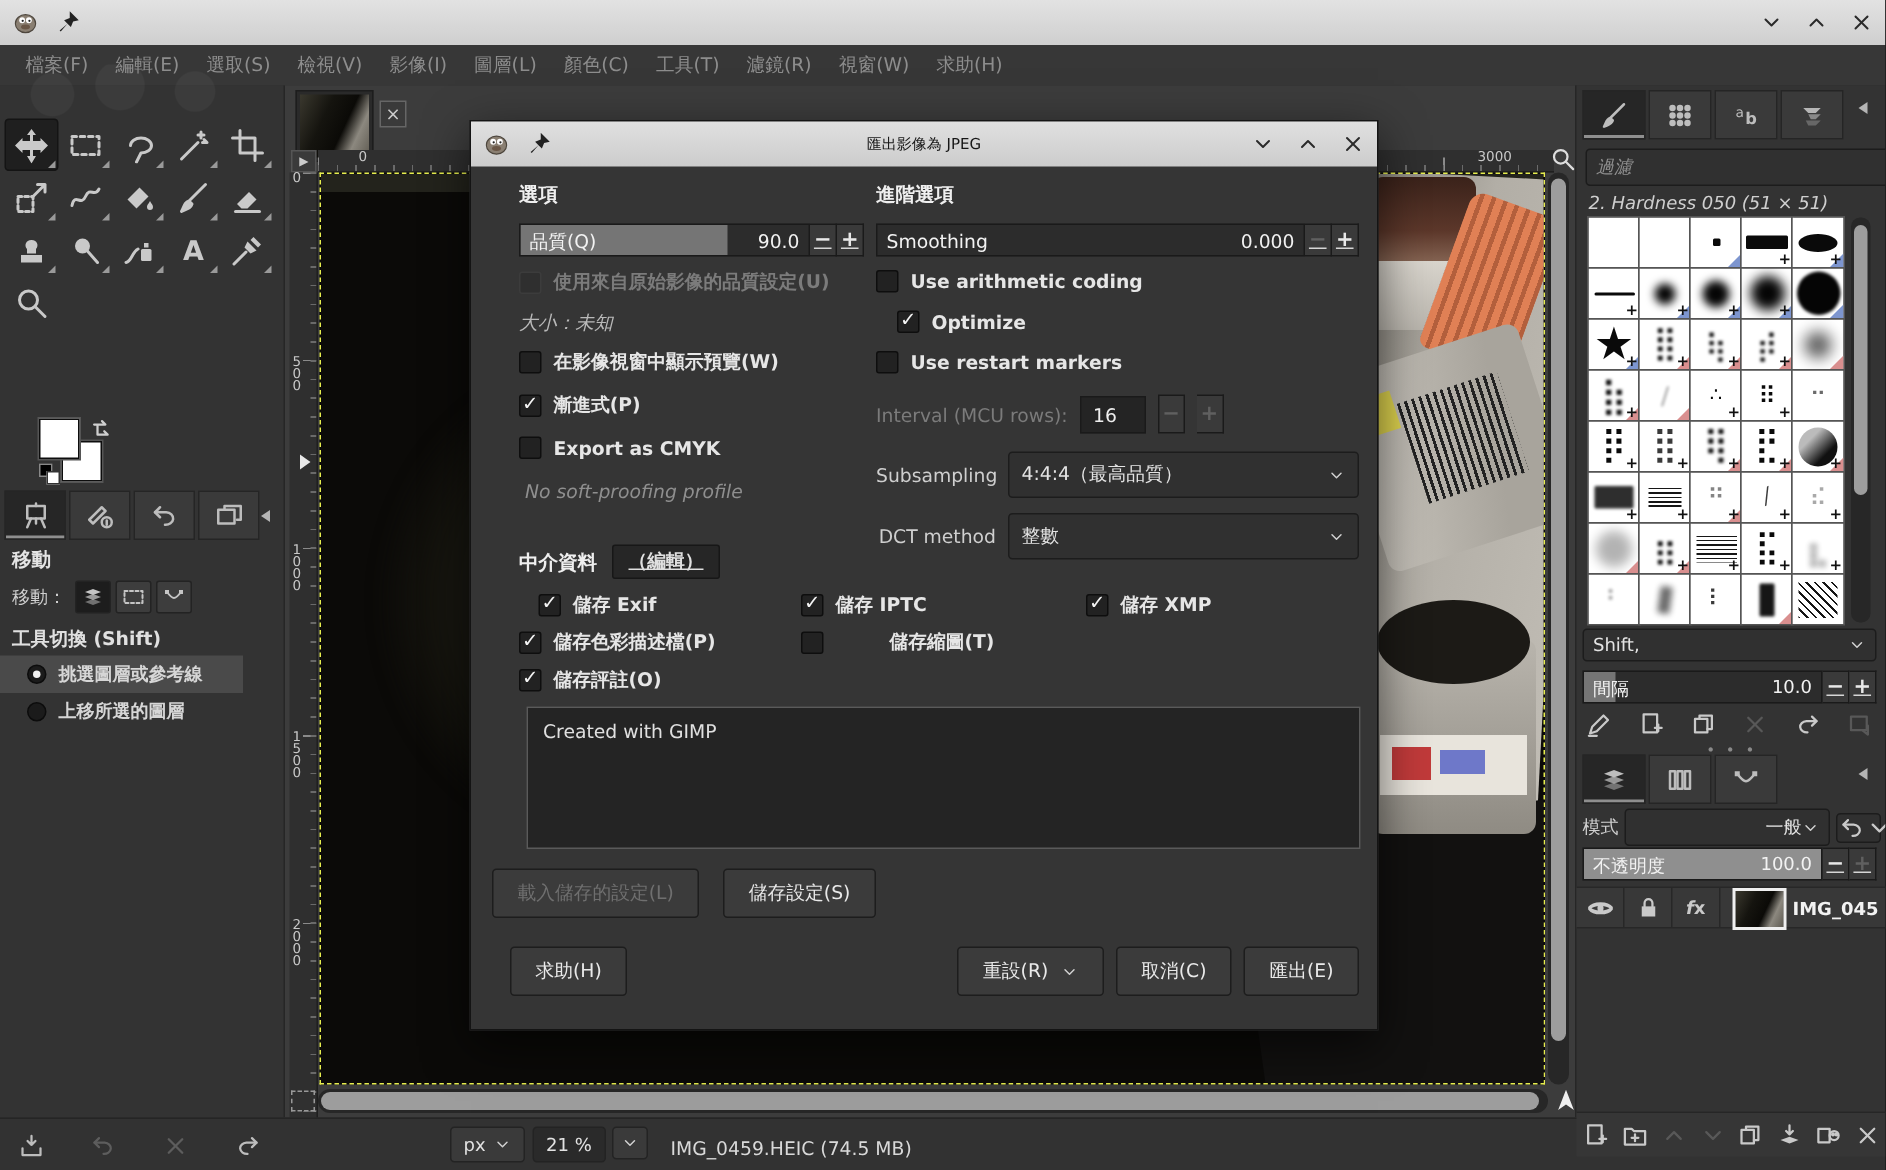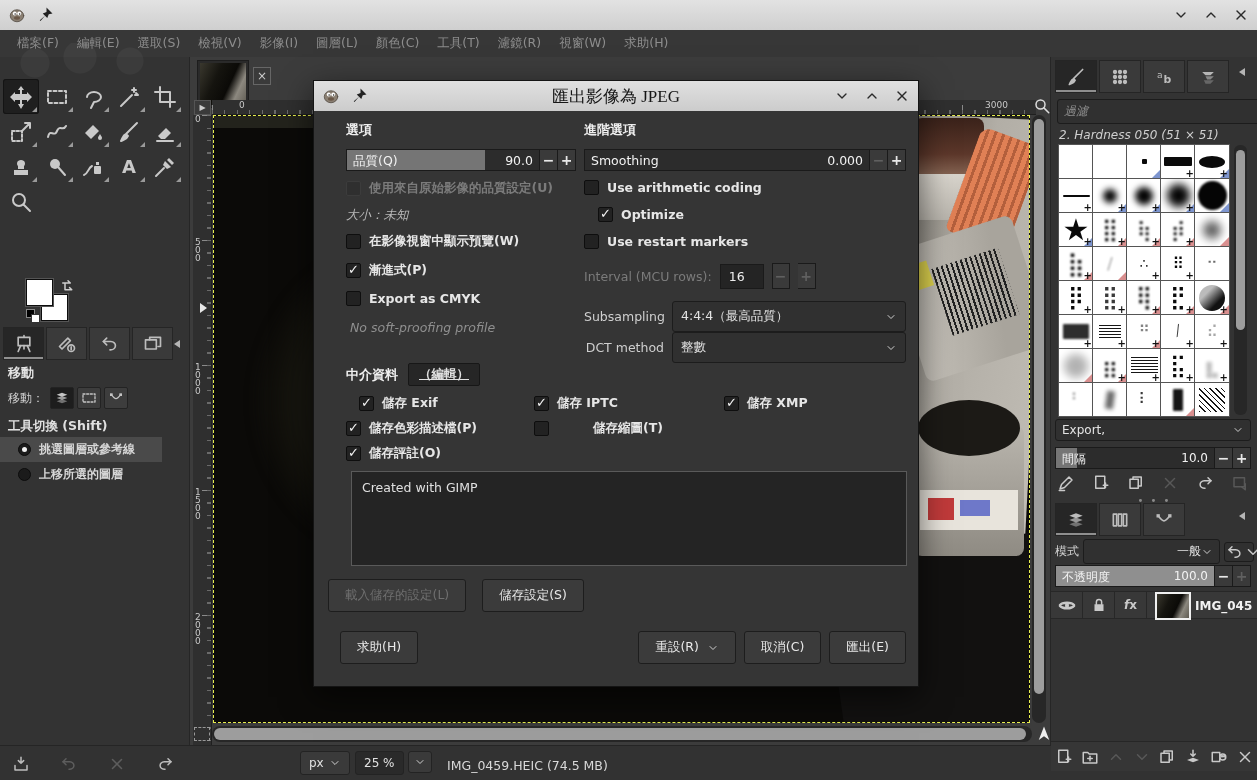--- a/index.html
+++ b/index.html
@@ -96,21 +96,21 @@
   .brush-label { font-style:italic; color:#cfcfcf; font-size:12px; padding:3px 8px; }
   #brush-grid { position:absolute; left:8px; top:88px; width:170px; display:flex; flex-wrap:wrap; }
   .bcell { position:relative; width:34px; height:33px; background:#fff; outline:1px solid #555; margin:0 0 1px 0; display:flex; align-items:center; justify-content:center; overflow:hidden; color:#0a0a0a; }
   .bcell .plus { position:absolute; right:1px; bottom:-1px; font-size:10px; color:#111; font-weight:bold; line-height:10px; }
   .bcell .tag { position:absolute; right:0; bottom:0; width:0; height:0; border-left:9px solid transparent; }
   .bcell .tag.blue { border-bottom:9px solid #7d95cf; }
   .bcell .tag.pink { border-bottom:9px solid #d98f8f; }
   .rd-scroll { position:absolute; left:183px; top:88px; width:13px; height:270px; background:#272727; border-radius:6px; }
   .rd-scroll .thumb { position:absolute; left:2px; top:5px; width:9px; height:180px; background:#9d9d9d; border-radius:5px; }
 
-  .spinwrap { display:flex; align-items:flex-start; }
+  .spinwrap { display:flex; align-items:flex-start;text-decoration:underline; }
   .spin { position:relative; height:22px; background:#2c2c2c; border:1px solid #1a1a1a; overflow:hidden; flex:1; }
   .spin .fill { position:absolute; left:0; top:0; bottom:0; background:#757575; }
   .spin .slabel { position:absolute; left:6px; top:3px; color:#f2f2f2; z-index:1; }
   .spin .sval { position:absolute; right:6px; top:3px; color:#f2f2f2; z-index:1; }
   .sbtn { width:18px; height:22px; background:#3a3a3a; border:1px solid #1a1a1a; border-left:none; color:#e8e8e8; display:flex; align-items:center; justify-content:center; font-size:14px; font-weight:bold; }
   .sbtn.dim { color:#606060; }
 
   .icon-btn { width:22px; height:20px; display:flex; align-items:center; justify-content:center; color:#c9c9c9; }
   .icon-btn.dim { color:#585858; }
   .dots { color:#8a8a8a; letter-spacing:2px; font-size:10px; text-align:center; }
@@ -119,21 +119,21 @@
   .lkhdr { display:flex; align-items:center; border-bottom:1px solid #272727; border-top:1px solid #272727; background:#383838; }
   .lkcell { width:32px; height:26px; display:flex; align-items:center; justify-content:center; border-right:1px solid #272727; color:#c9c9c9; }
   .layer-row { display:flex; align-items:center; height:34px; }
   .layer-eye { width:32px; display:flex; justify-content:center; color:#c9c9c9; }
   .layer-thumb { width:36px; height:28px; border:2px solid #f0f0f0; margin-left:72px; }
   .layer-name { font-weight:bold; color:#f2f2f2; margin-left:4px; white-space:nowrap; }
 
   
   .dialog { left:313px; top:80px; width:606px; height:607px; background:#353535; border:1px solid #141414; box-shadow:0 10px 30px rgba(0,0,0,.6); z-index:10; }
   .dlg-title { position:absolute; left:0; top:0; width:100%; height:30px; background:linear-gradient(#e0e0e0,#cccccc); display:flex; align-items:center; }
-  .dlg-title .title { position:absolute; left:0; right:0; text-align:center; color:#161616; font-size:17px;font-family:Liberation Serif, serif; }
+  .dlg-title .title { position:absolute; left:0; right:0; text-align:center; color:#161616; font-size:10px; }
   .dlg-body { position:absolute; left:0; top:30px; width:604px; height:575px; font-size:12.5px; }
   .hdr { font-weight:bold; color:#efefef; font-size:13px; }
   .cb-row { display:flex; align-items:center; gap:8px; margin-top:9px; }
   .cb { width:15px; height:15px; background:#222; border:1px solid #0e0e0e; border-radius:2px; position:relative; flex:none; }
   .cb.checked::after { content:"✓"; position:absolute; left:1px; top:-2px; color:#f5f5f5; font-size:13px; font-weight:bold; }
   .cb.dis { background:#2f2f2f; border-color:#3c3c3c; }
   .cb-label { font-weight:bold; color:#e6e6e6; }
   .cb-label.dim { color:#7b7b7b; }
   .note { font-style:italic; color:#8f8f8f; }
   .fieldlab { color:#cfcfcf; }
@@ -497,21 +497,21 @@
 
     <div class="sb-combo" style="left:300px;top:5px">
       <span>px</span>
         <span class="chev i-chevdown">
           <svg viewBox="0 0 24 24" width="18" height="18" fill="none" stroke="currentColor" stroke-width="2" stroke-linecap="round" stroke-linejoin="round">
             <polyline points="6,9 12,15 18,9"></polyline>
           </svg>
         </span>
     </div>
     <div class="sb-combo" style="left:355px;top:5px;background:#2a2a2a">
-      <span>25 %</span>
+      <span>21 %</span>
     </div>
     <div class="sb-combo" style="left:408px;top:5px;padding:4px 5px">
         <span class="chev i-chevdown">
           <svg viewBox="0 0 24 24" width="18" height="18" fill="none" stroke="currentColor" stroke-width="2" stroke-linecap="round" stroke-linejoin="round">
             <polyline points="6,9 12,15 18,9"></polyline>
           </svg>
         </span>
       </div>
     <span class="sb-file" style="left:447px">IMG_0459.HEIC (74.5 MB)</span>
   </div>
@@ -736,21 +736,21 @@
         </div>
         <div class="bcell">
           <div style="width: 26px; height: 24px; background: repeating-linear-gradient(45deg, rgb(22, 22, 22) 0px, rgb(22, 22, 22) 1px, transparent 1px, transparent 4px);"></div>
         </div>
       </div>
     <div class="rd-scroll">
         <div class="thumb"></div>
       </div>
 
     <div class="abs combo" style="left:4px;top:362px;width:196px">
-      <span class="cv">Export,</span>
+      <span class="cv">Shift,</span>
       <span class="chev i-chevdown">
           <svg viewBox="0 0 24 24" width="18" height="18" fill="none" stroke="currentColor" stroke-width="2" stroke-linecap="round" stroke-linejoin="round">
             <polyline points="6,9 12,15 18,9"></polyline>
           </svg>
         </span>
     </div>
 
     <div class="abs spinwrap" style="left:4px;top:390px;width:196px">
       <div class="spin">
           <div class="fill" style="width:13%"></div>
@@ -1064,21 +1064,21 @@
           <span class="fieldlab" style="width:80px;text-align:right">Subsampling</span>
           <span class="combo" style="flex:1;padding:6px 8px">
             <span class="cv">4:4:4（最高品質）</span>
             <span class="chev i-chevdown">
                 <svg viewBox="0 0 24 24" width="18" height="18" fill="none" stroke="currentColor" stroke-width="2" stroke-linecap="round" stroke-linejoin="round">
                   <polyline points="6,9 12,15 18,9"></polyline>
                 </svg>
               </span>
           </span>
         </div>
-        <div style="display:flex;align-items:center;gap:8px;margin-top:0">
+        <div style="display:flex;align-items:center;gap:8px;margin-top:10px">
           <span class="fieldlab" style="width:80px;text-align:right">DCT method</span>
           <span class="combo" style="flex:1;padding:6px 8px">
             <span class="cv">整數</span>
             <span class="chev i-chevdown">
                 <svg viewBox="0 0 24 24" width="18" height="18" fill="none" stroke="currentColor" stroke-width="2" stroke-linecap="round" stroke-linejoin="round">
                   <polyline points="6,9 12,15 18,9"></polyline>
                 </svg>
               </span>
           </span>
         </div>

